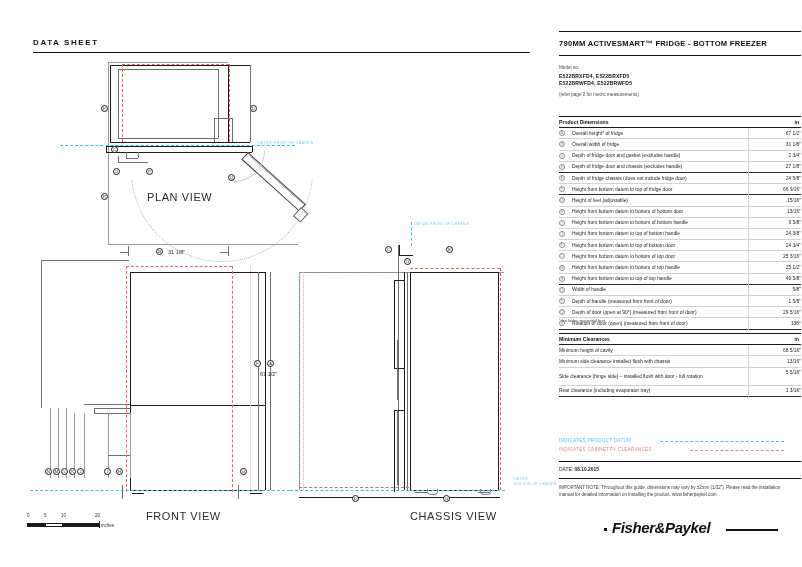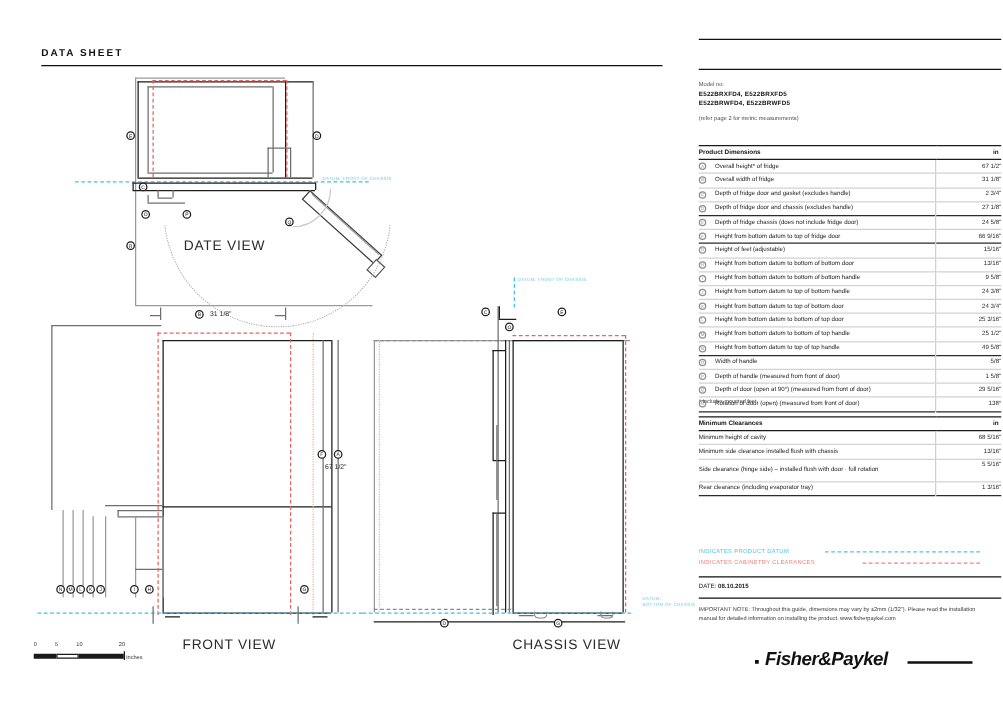--- a/index.html
+++ b/index.html
@@ -143,21 +143,21 @@
                   border-radius:50%;clip-path:polygon(50% 50%,100% 50%,100% 100%,50% 100%);"></div>
 
       <div class="bub" style="left:101px;top:105px;"><span>E</span></div>
       <div class="bub" style="left:250px;top:105px;"><span>D</span></div>
       <div class="bub" style="left:111px;top:146px;"><span>C</span></div>
       <div class="bub" style="left:113px;top:168px;"><span>O</span></div>
       <div class="bub" style="left:146px;top:168px;"><span>P</span></div>
       <div class="bub" style="left:228px;top:174px;"><span>Q</span></div>
       <div class="bub" style="left:101px;top:193px;"><span>R</span></div>
 
-      <div class="view-label" style="left:147px;top:191px;">DATE VIEW</div>
+      <div class="view-label" style="left:147px;top:191px;">PLAN VIEW</div>
     </div>
 
     <div>
 
       <div class="ln lnh thin" style="left:120px;top:252px;width:8px;"></div>
       <div class="ln lnh thin" style="left:220px;top:252px;width:8px;"></div>
       <div class="ln lnv thin" style="left:128px;top:246px;height:10px;"></div>
       <div class="ln lnv thin" style="left:228px;top:246px;height:10px;"></div>
       <div class="bub" style="left:156px;top:248px;"><span>B</span></div>
       <div class="dimtxt" style="left:168px;top:249px;">31 1/8"</div>
@@ -283,20 +283,21 @@
         <div class="sb" style="left:36px;width:36px;background:#1a1a1a;"></div>
       </div>
       <div class="ln lnv" style="left:99px;top:521px;height:7px;"></div>
       <div class="scale-unit">inches</div>
     </div>
   </div>
 
   <div class="right">
 
     <div class="r-rule" style="top:31px;"></div>
+    <div class="r-title">790MM ACTIVESMART™ FRIDGE - BOTTOM FREEZER</div>
     <div class="r-rule" style="top:55px;"></div>
 
     <div class="r-modelcap">Model no:</div>
     <div class="r-model1">E522BRXFD4, E522BRXFD5</div>
     <div class="r-model2">E522BRWFD4, E522BRWFD5</div>
     <div class="r-refer">(refer page 2 for metric measurements)</div>
 
     <table class="dims" style="top:116px;">
       <thead>
         <tr class="thead">

